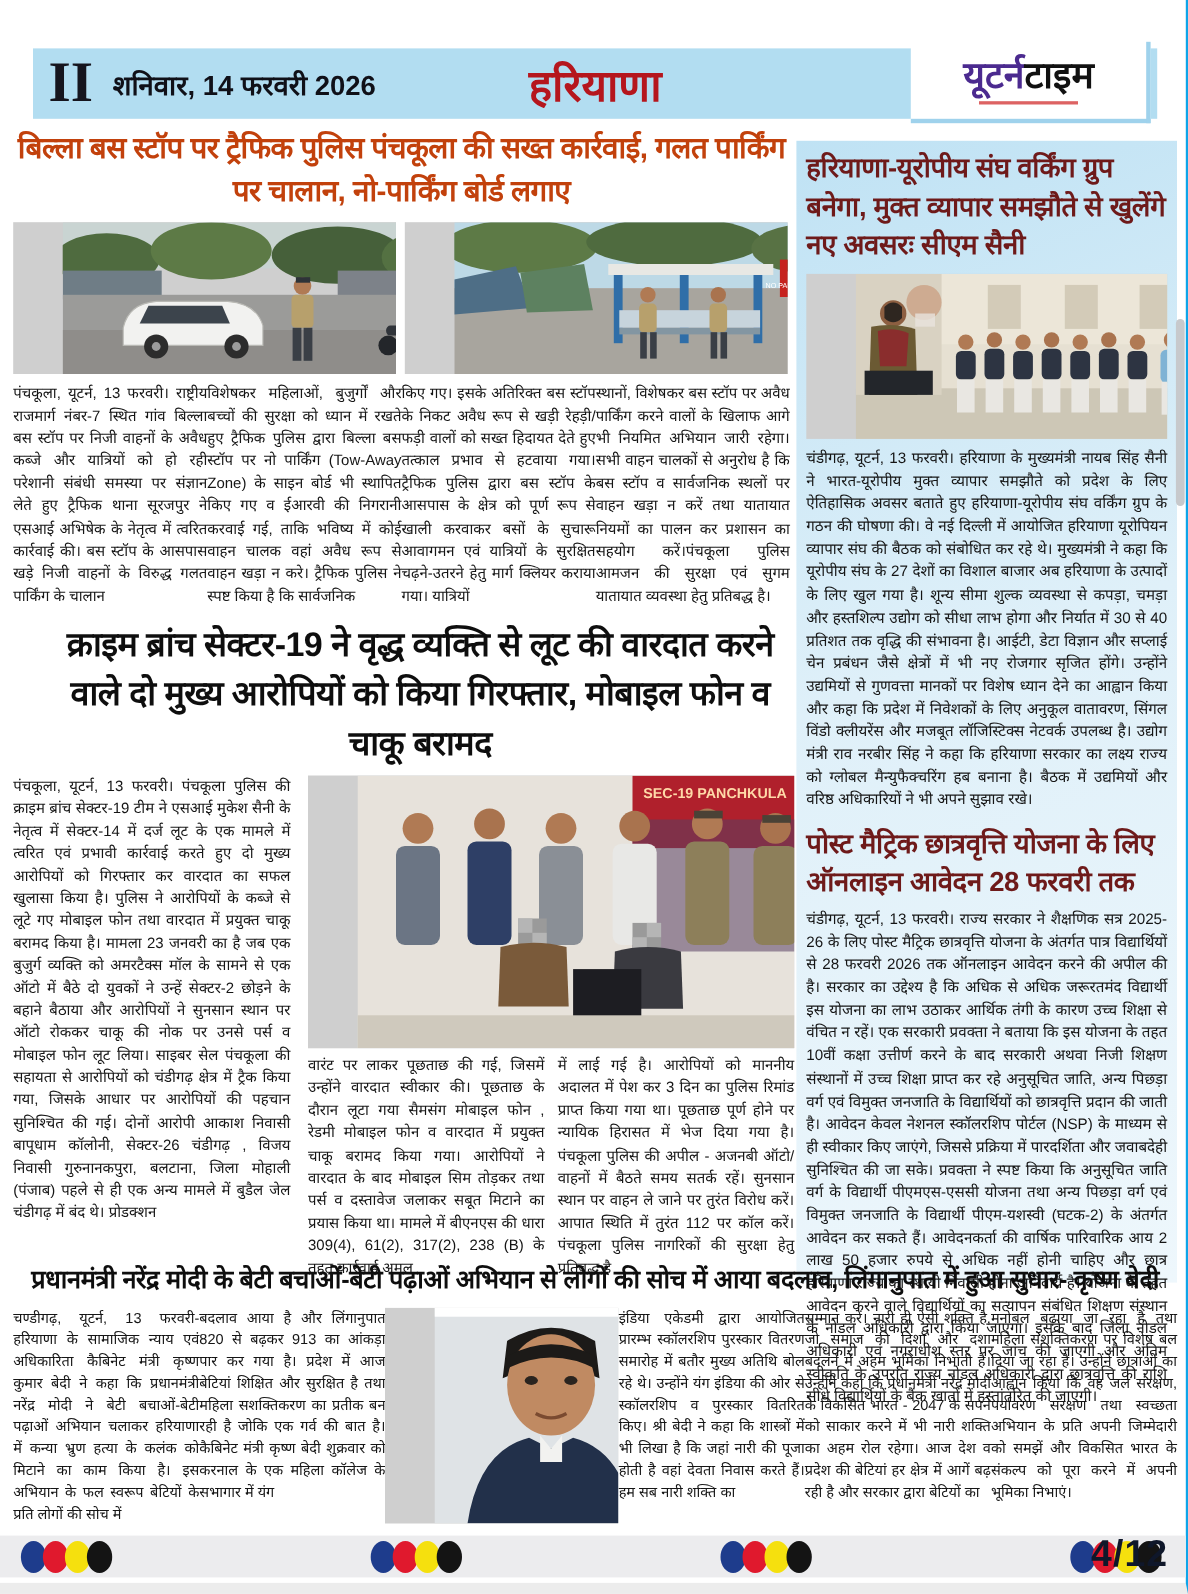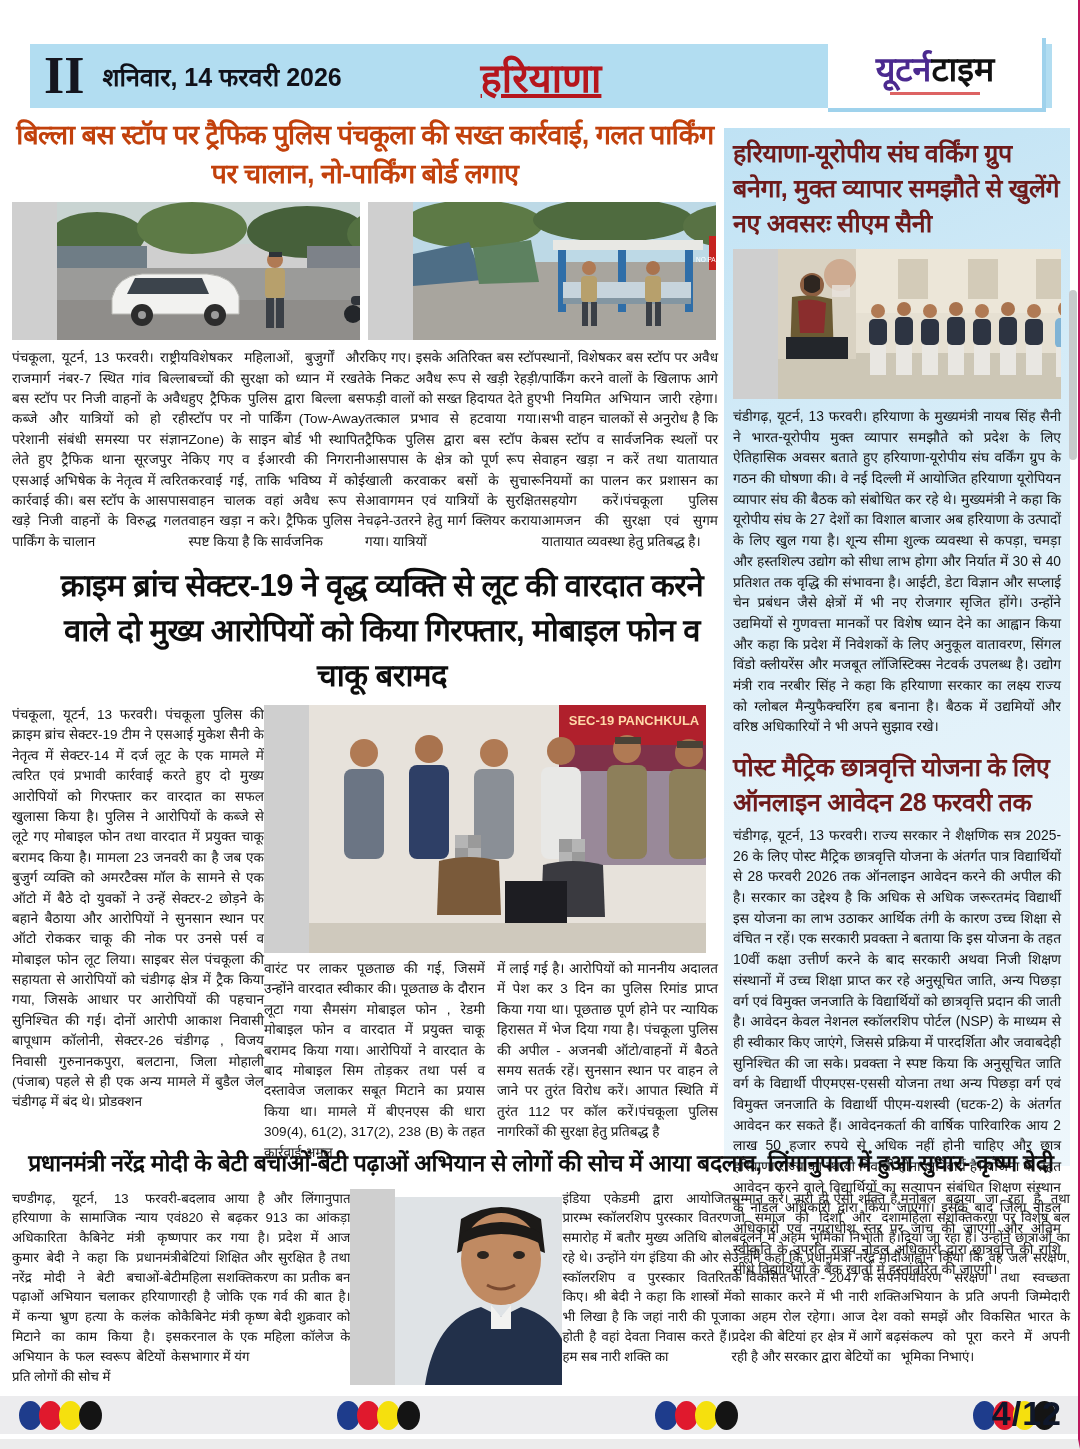--- a/index.html
+++ b/index.html
@@ -1,35 +1,35 @@
 <!DOCTYPE html>
 <html><head>
 <meta charset="utf-8">
 <style>
   * { margin:0; padding:0; box-sizing:border-box; }
   html,body { background:#f2f2f2; }
   .page {
     position:relative; width:1080px; height:1449px; margin:0 auto;
     background:#ffffff; overflow:hidden;
     font-family:"Liberation Sans", sans-serif; color:#1a1a1a;
-    border-right:2px solid #be185d; border-bottom:10px solid #ececec;
+    border-right:2px solid #0ea5e9; border-bottom:10px solid #ececec;
   }
   
   .hdr {
     position:absolute; top:44px; left:30px; right:26px; height:64px;
     background:#b2ddf1; display:flex; align-items:center;
   }
   .hdr-numeral {
     font-family:"Liberation Serif", serif; font-weight:bold;
     font-size:52px; color:#15151e; margin:0 18px 0 14px; line-height:1;
   }
   .hdr-date { font-size:25px; font-weight:bold; color:#101018; letter-spacing:0; }
   .hdr-section {
     position:absolute; left:0; right:0; text-align:center;
-    font-size:40px; font-weight:bold; color:#b5161d;text-decoration:underline;
+    font-size:40px; font-weight:bold; color:#b5161d;
   }
   .logo-box {
     position:absolute; right:6px; top:-6px; width:218px; height:74px;
     background:#ffffff; display:flex; flex-direction:column;
     align-items:center; justify-content:center; z-index:2;
     border-right:4px solid #9fd2ec; border-bottom:4px solid #9fd2ec;
   }
   .logo-line { font-size:34px; font-weight:bold; line-height:1; }
   .logo-p1 { color:#4b2a8f; }
   .logo-p2 { color:#111; }
@@ -49,21 +49,21 @@
   }
   .col-text {
     font-size:13.6px; line-height:1.5; text-align:justify; color:#151515;
   }
   
   .leftcol { position:absolute; top:116px; left:12px; width:706px; }
   .photo-row { display:flex; gap:8px; margin-top:8px; }
   .photo-frame { background:#cfcfcf; overflow:hidden;padding-left:45px; }
   .traffic-cols { display:flex; margin-top:8px; }
   .traffic-cols > div { flex:1; }
-  .crime-wrap { display:flex; gap:0; margin-top:6px; }
+  .crime-wrap { display:flex; gap:16px; margin-top:6px; }
   .crime-right { display:flex; flex-direction:column; gap:6px; }
   .crime-subcols { display:flex; gap:12px; }
   .crime-subcols > div { flex:1; }
   
   .rightcol {
     position:absolute; top:128px; left:724px; width:346px; height:1038px;
     background:linear-gradient(160deg,#bfe2f4 0%, #dff0f9 45%, #eef7fc 100%);
     padding:8px 9px 10px 9px;
   }
   .headline-maroon {

